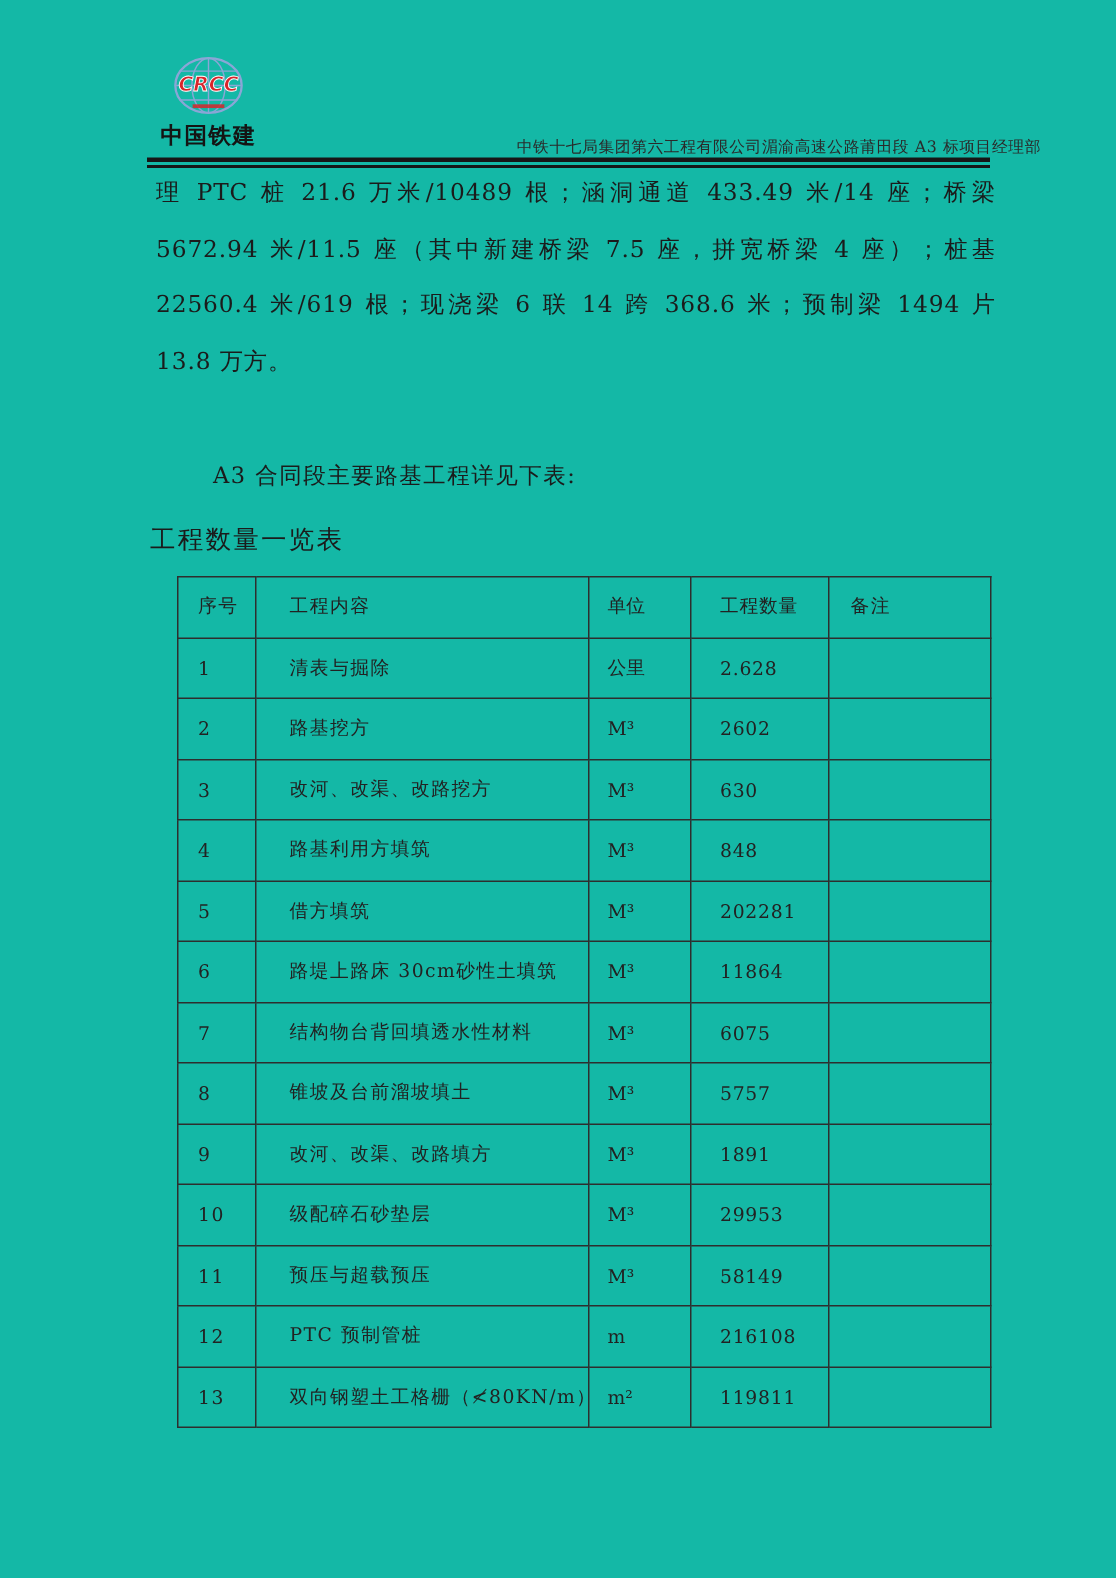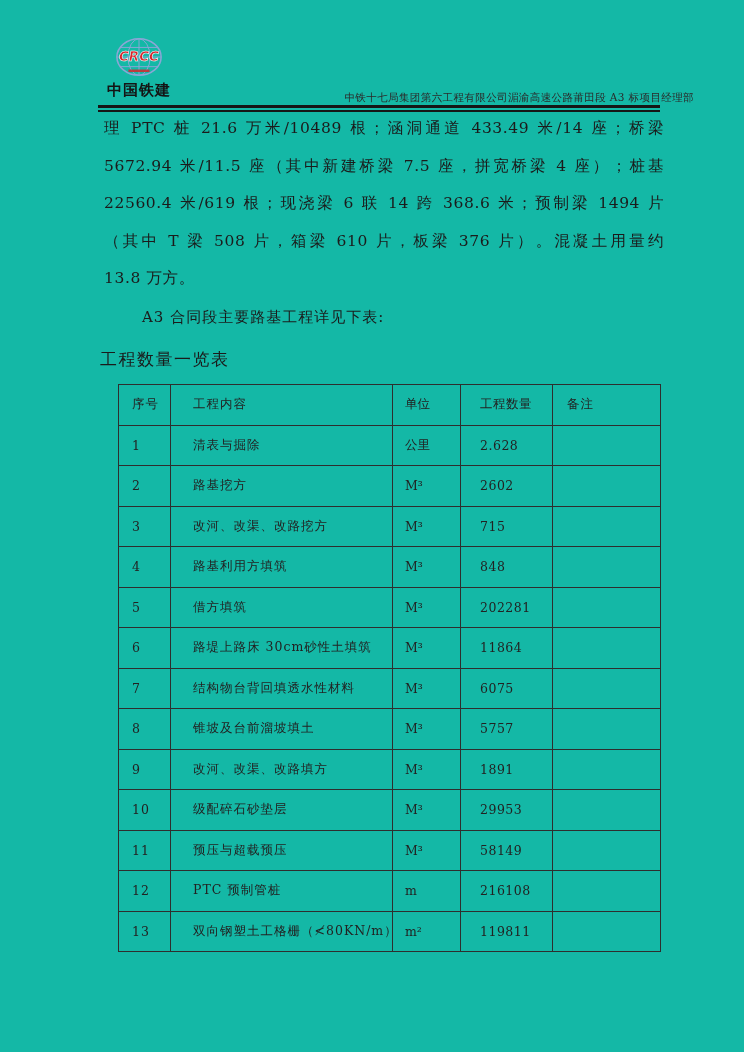--- a/index.html
+++ b/index.html
@@ -88,21 +88,20 @@
 
   <div class="header-title">中铁十七局集团第六工程有限公司湄渝高速公路莆田段 A3 标项目经理部</div>
 
   <div class="rule rule-thick"></div>
   <div class="rule rule-thin"></div>
 
   <div class="body-par">
     <div class="line">理 PTC 桩 21.6 万米/10489 根；涵洞通道 433.49 米/14 座；桥梁</div>
     <div class="line">5672.94 米/11.5 座（其中新建桥梁 7.5 座，拼宽桥梁 4 座）；桩基</div>
     <div class="line">22560.4 米/619 根；现浇梁 6 联 14 跨 368.6 米；预制梁 1494 片</div>
-    <div class="line">（其中 T 梁 508 片，箱梁 610 片，板梁 376 片）。混凝土用量约</div>
     <div class="line last">13.8 万方。</div>
   </div>
 
   <div class="para2">A3 合同段主要路基工程详见下表:</div>
 
   <div class="table-title">工程数量一览表</div>
 
   <table class="qty">
     <colgroup>
       <col style="width:52px">
@@ -130,21 +129,21 @@
         <td class="c-no">2</td>
         <td class="c-cont">路基挖方</td>
         <td class="c-unit">M³</td>
         <td class="c-qty">2602</td>
         <td class="c-note"></td>
       </tr>
       <tr>
         <td class="c-no">3</td>
         <td class="c-cont">改河、改渠、改路挖方</td>
         <td class="c-unit">M³</td>
-        <td class="c-qty">715</td>
+        <td class="c-qty">630</td>
         <td class="c-note"></td>
       </tr>
       <tr>
         <td class="c-no">4</td>
         <td class="c-cont">路基利用方填筑</td>
         <td class="c-unit">M³</td>
         <td class="c-qty">848</td>
         <td class="c-note"></td>
       </tr>
       <tr>

